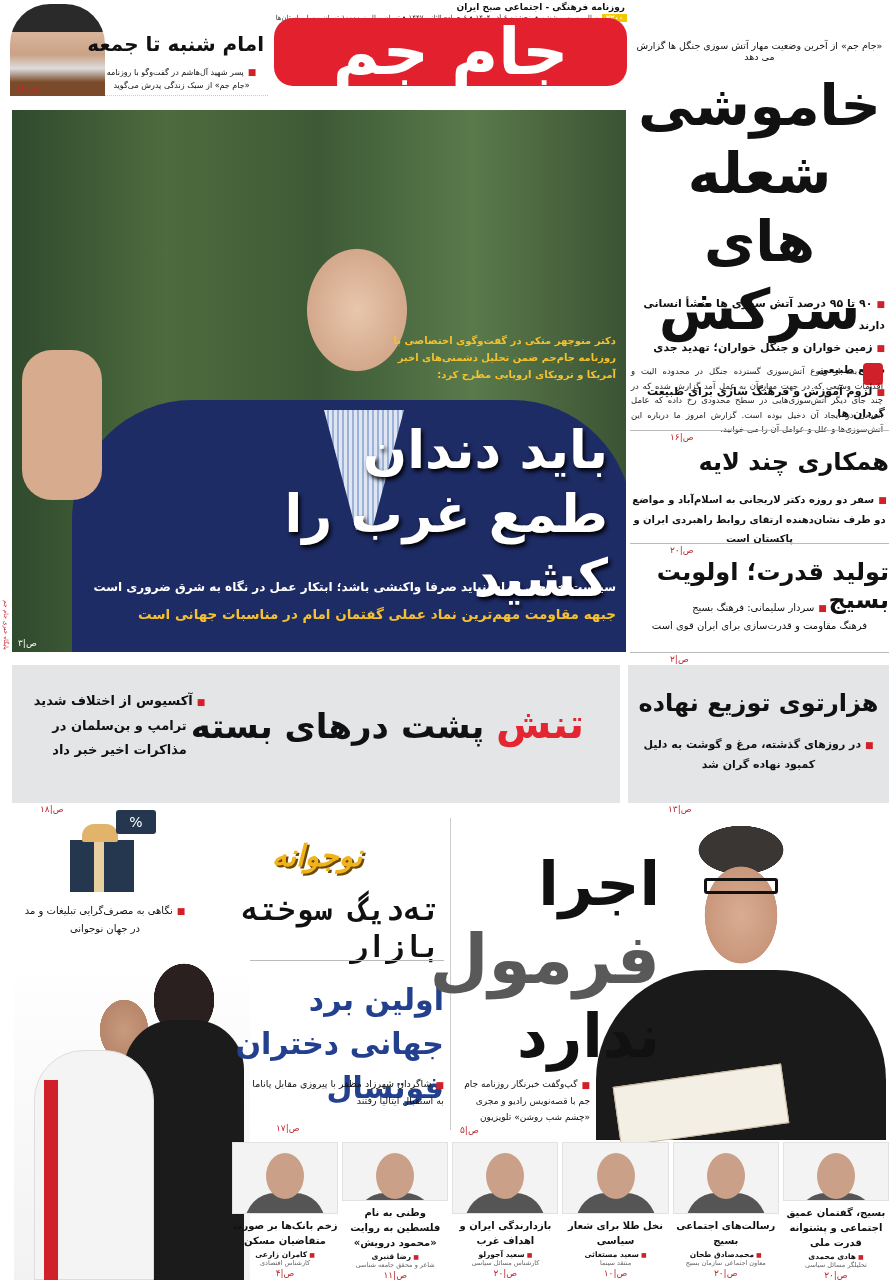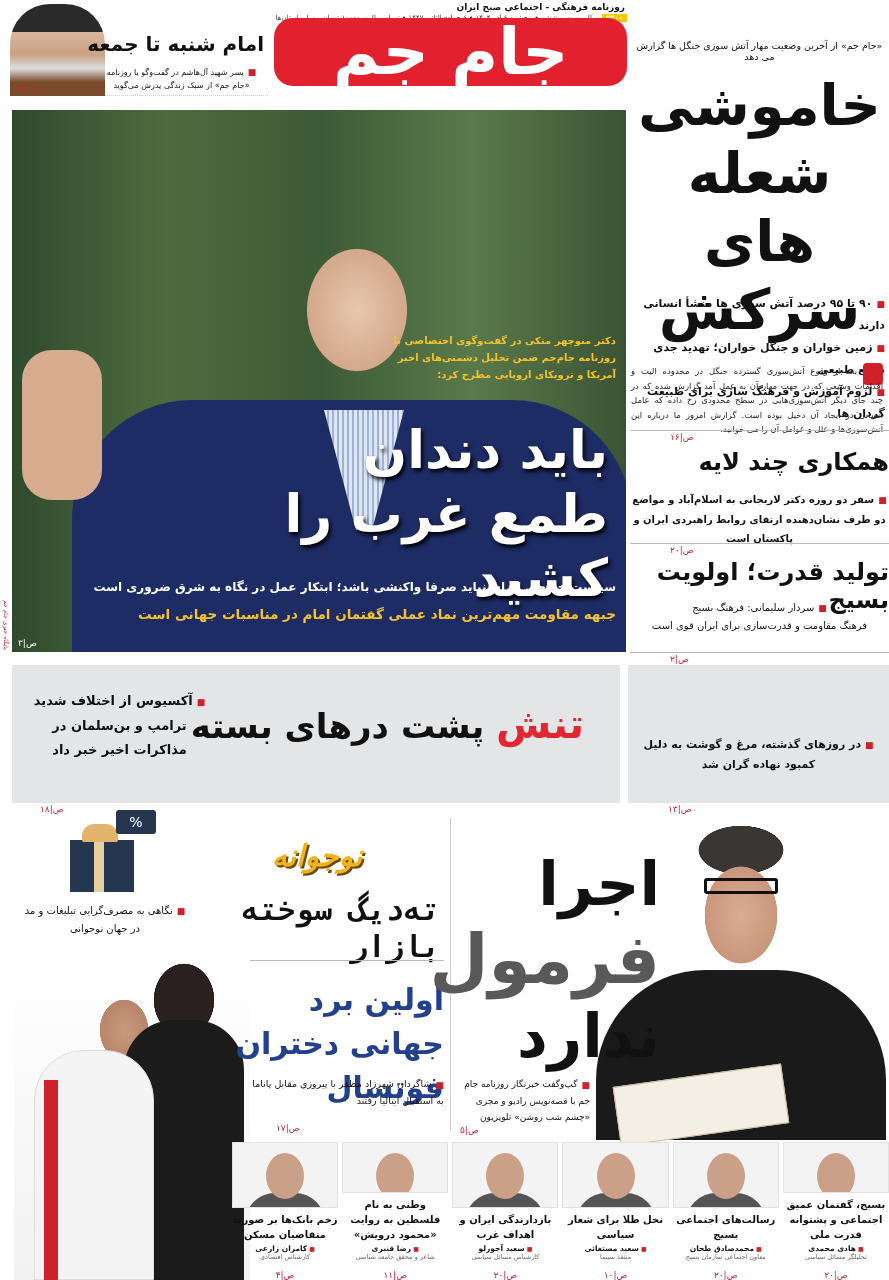--- a/index.html
+++ b/index.html
@@ -95,21 +95,21 @@
   
   .strip { left: 232px; top: 1142px; width: 657px; height: 138px; display: flex; flex-direction: row; gap: 4px; }
   .col-card { flex: 1; display: flex; flex-direction: column; align-items: center; }
   .col-card .ph { width: 100%; height: 72px; background: #f3f3f3; border: 1px solid #e2e2e2; position: relative; overflow: hidden; }
   .col-card .ph .face { position: absolute; left: 50%; top: 10px; width: 38px; height: 46px; margin-left: -19px; background: #caa088; border-radius: 50%; }
   .col-card .ph .body { position: absolute; left: 50%; top: 50px; width: 80px; height: 40px; margin-left: -40px; background: #555; border-radius: 30px 30px 0 0; }
   .col-card .t { font-size: 10px; font-weight: bold; line-height: 15px; text-align: center; margin-top: 4px; }
   .col-card .a { font-size: 7.5px; font-weight: bold; text-align: center; margin-top: 2px; }
   .col-card .a::before { content: "■"; color: #d0202a; font-size: 6px; margin-left: 2px; }
   .col-card .r { font-size: 6.5px; color: #666; text-align: center; }
-  .col-card .pgref { margin-top: 9px; }
+  .col-card .pgref { margin-top: 1px; }
 </style>
 </head>
 <body>
 
 <div class="abs masthead">
   <div class="mast-sub">روزنامه فرهنگی - اجتماعی صبح ایران</div>
   <div class="mast-info">
     <span class="issue">۷۲۰۰</span>
     <span>سال بیست و ششم • پنجشنبه ۶ آذر ۱۴۰۴ • ۶ جمادی‌الثانی ۱۴۴۷ • تهران و البرز ۱۰۰۰۰ تومان و سایر استان‌ها ۱۲۰۰۰ تومان • ۲۰ صفحه</span>
   </div>
@@ -172,20 +172,21 @@
 <div class="abs gray1">
   <div class="tension">
     <span class="red">تنش</span>
     <span>پشت درهای بسته</span>
   </div>
   <div class="g1side bullet">آکسیوس از اختلاف شدید ترامپ و بن‌سلمان در مذاکرات اخیر خبر داد</div>
 </div>
 <span class="pgref abs" style="left:40px; top:797px;">۱۸|ص</span>
 
 <div class="abs gray2">
+  <div class="g2h">هزارتوی توزیع نهاده</div>
   <div class="g2p bullet">در روزهای گذشته، مرغ و گوشت به دلیل کمبود نهاده گران شد</div>
 </div>
 <span class="pgref abs" style="left:668px; top:797px;">۱۳|ص</span>
 
 <div class="abs" style="left:450px; top:818px; width:1px; height:312px; background:#cccccc;"></div>
 
 <div class="abs gift">
   <div class="box"></div>
     <div class="ribbon-v"></div>
     <div class="bow"></div>

